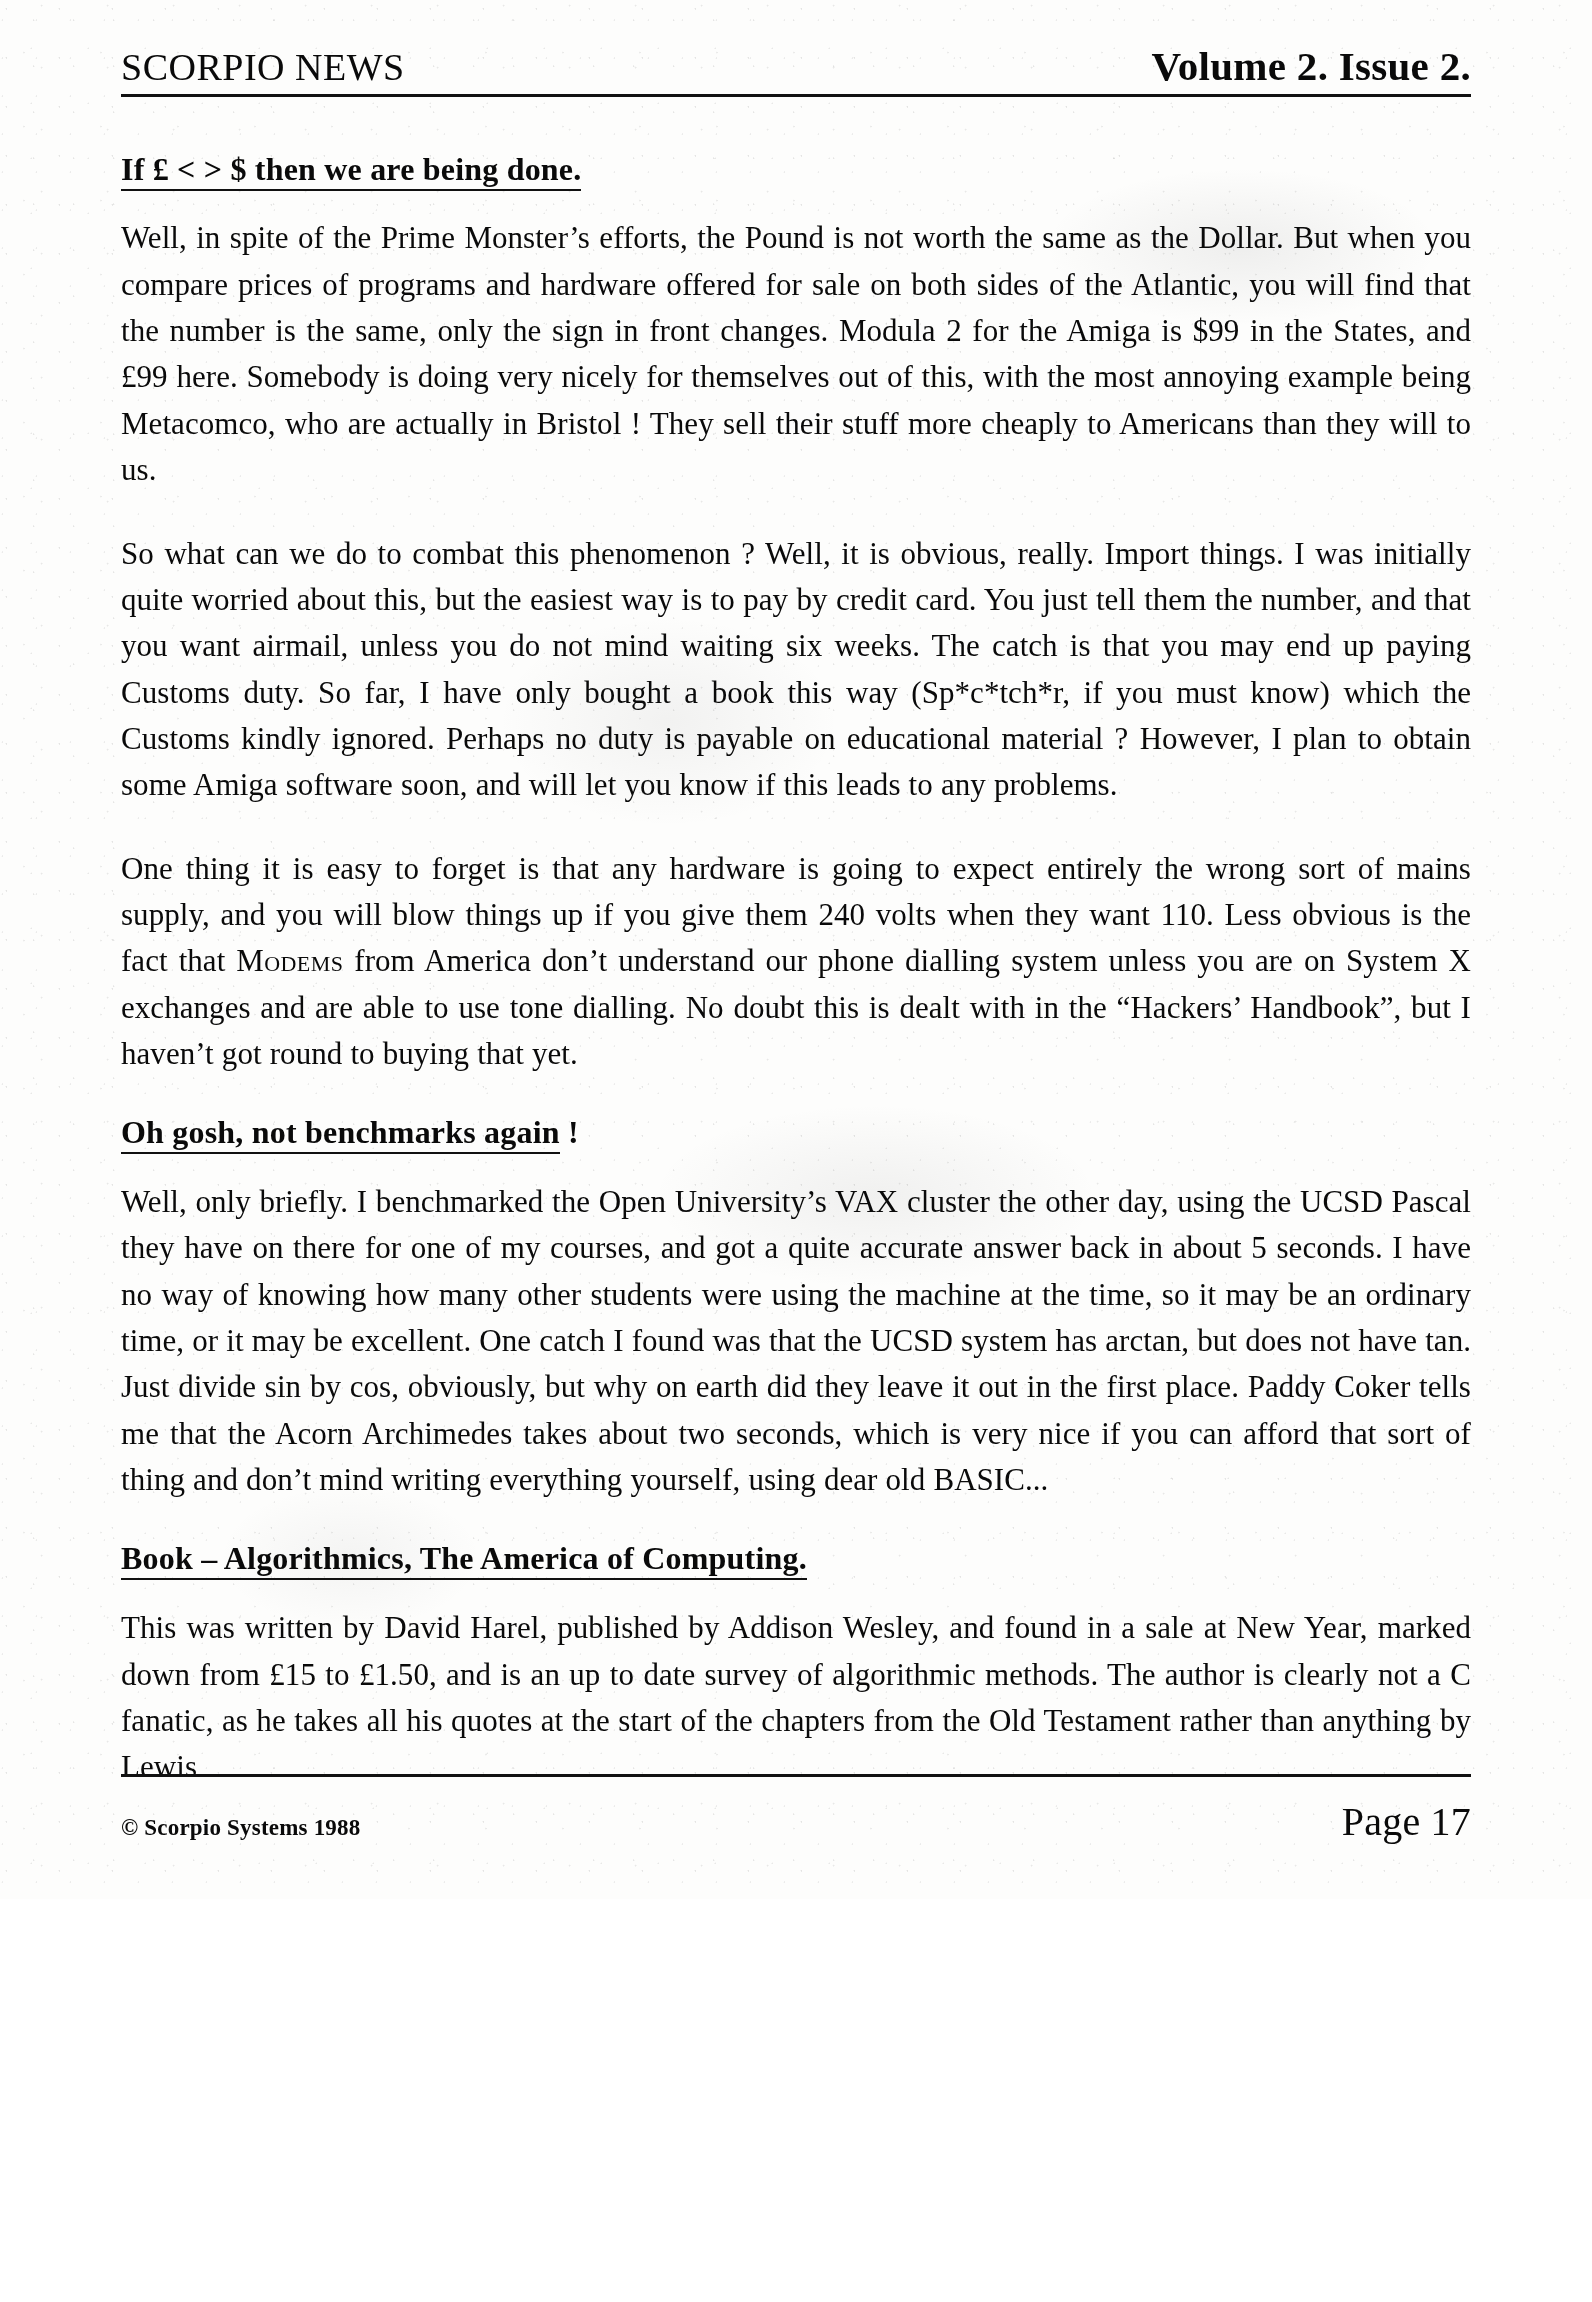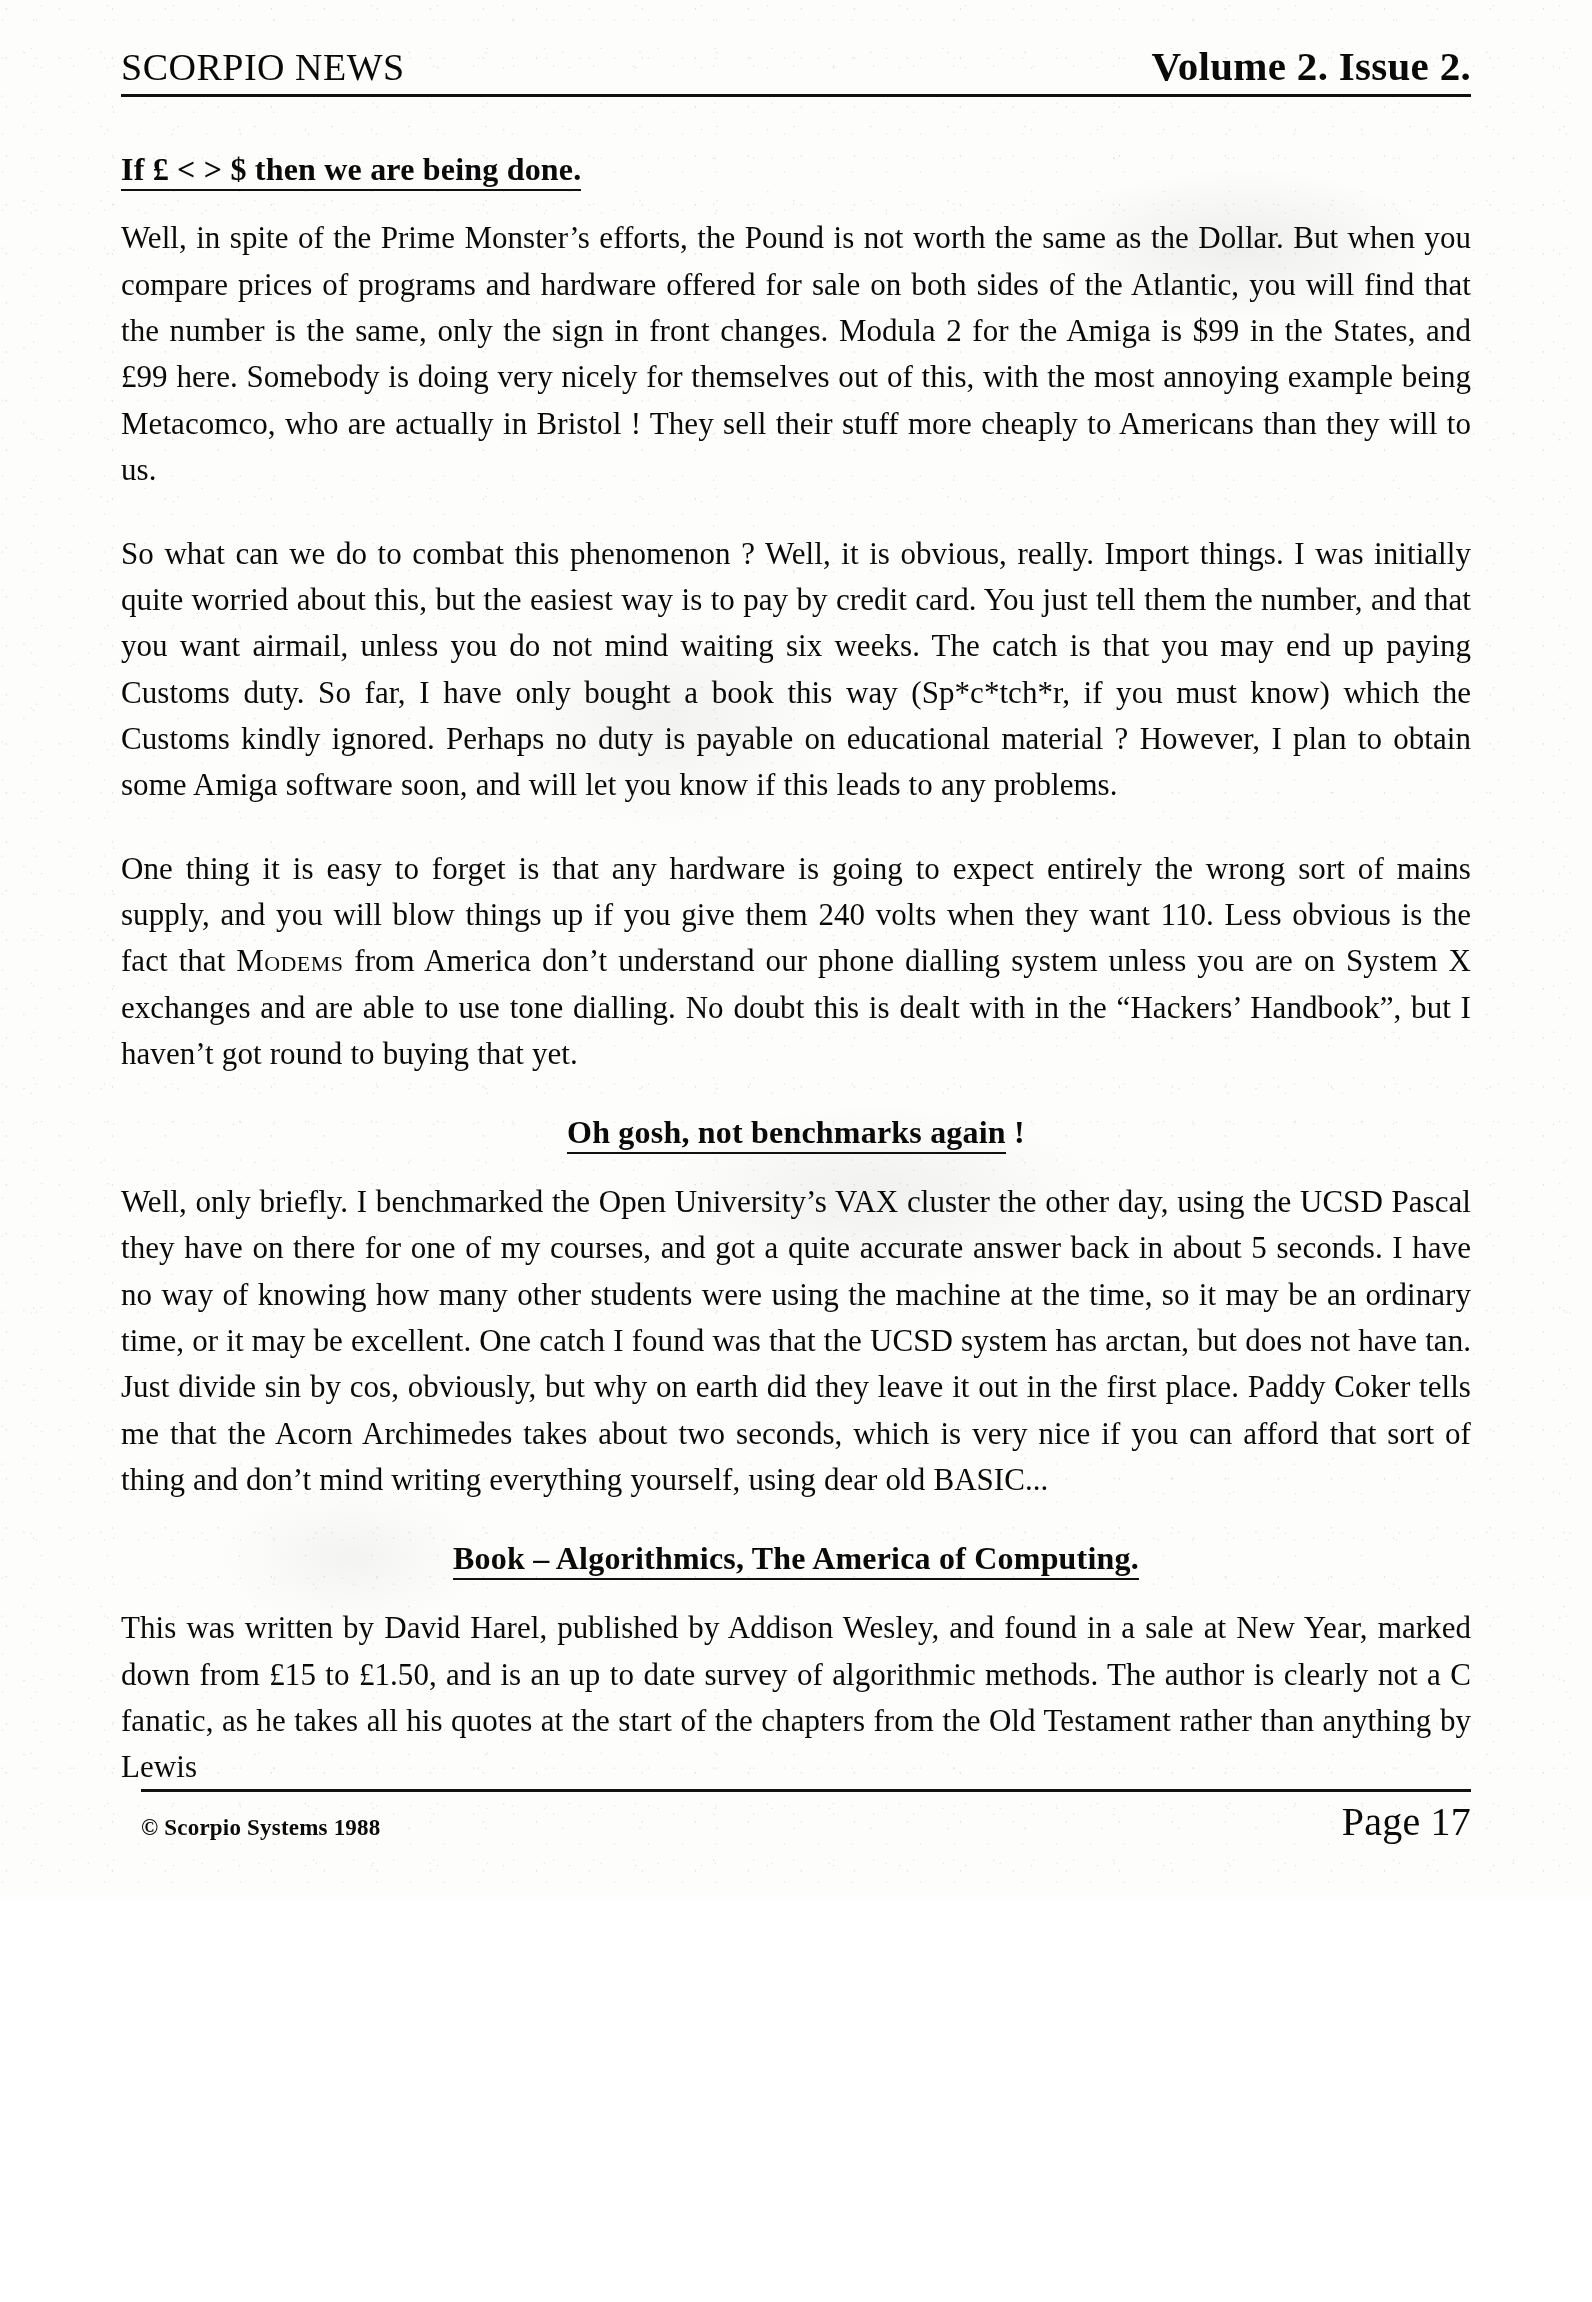--- a/index.html
+++ b/index.html
@@ -79,21 +79,21 @@
     font-size: 32px;
     font-weight: 700;
     margin: 54px 0 28px 0;
     line-height: 1.15;
     letter-spacing: 0.2px;
   }
   .section-heading .ul {
     border-bottom: 2.8px solid #111;
     padding-bottom: 1.9px;
   }
-  .section-heading.tight { margin-top: 26px; text-align: center; }
+  .section-heading.tight { margin-top: 26px; }
 
   
   p.body {
     font-size: 31px;
     line-height: 1.495;
     text-align: justify;
     margin: 0 0 37px 0;
     letter-spacing: 0.05px;
     word-spacing: 0.3px;
   }
@@ -104,25 +104,24 @@
   }
 
   
   .footer {
     position: absolute;
     left: 121px;
     right: 121px;
     bottom: 54px;
     z-index: 6;
     border-top: 3.7px solid #111;
-    padding-top: 6px;
+    padding-top: 21px;
     display: flex;
     align-items: baseline;
     justify-content: space-between;
-    margin-left: 20px;
   }
   .footer-left {
     font-size: 23px;
     font-weight: 700;
     letter-spacing: 0.2px;
   }
   .footer-right {
     font-size: 40px;
     font-weight: 400;
     letter-spacing: 0.2px;

